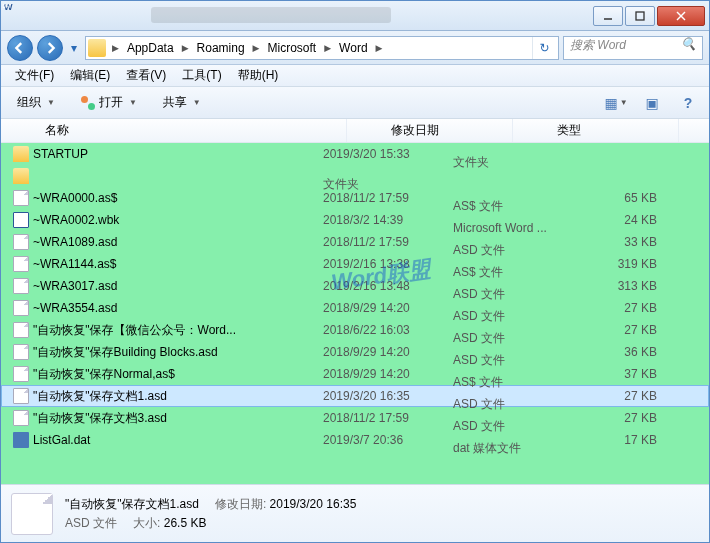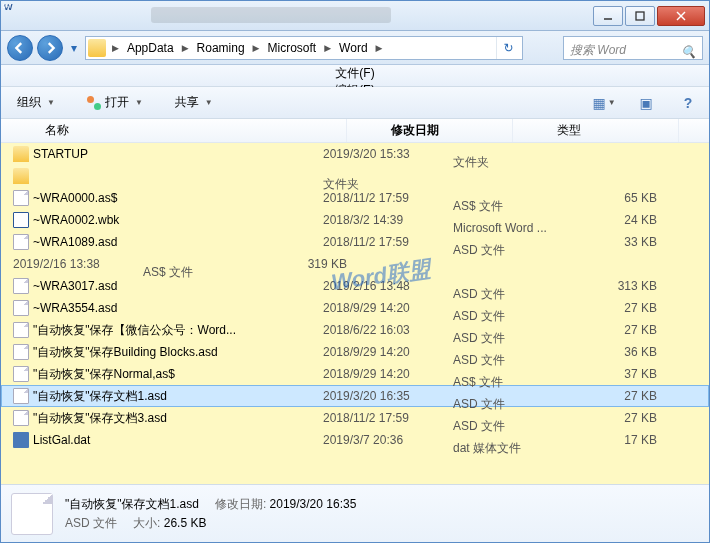--- a/index.html
+++ b/index.html
@@ -17,48 +17,48 @@
 
 .navbar { height: 34px; background: linear-gradient(#eaf2fb, #dbe8f6); display: flex; align-items: center; padding: 2px 6px; gap: 4px; border-bottom: 1px solid #b3c8e0; }
 .nav-arrow { width: 26px; height: 26px; border-radius: 50%; background: radial-gradient(circle at 30% 30%, #5da1dd, #2a6bb6); display: flex; align-items: center; justify-content: center; color: #fff; cursor: pointer; border: 1px solid #2a6bb6; }
 .nav-arrow svg { width: 12px; height: 12px; }
 .nav-drop { width: 14px; height: 26px; display:flex; align-items:center; justify-content:center; color:#2a6bb6; cursor:pointer;}
 .addressbar { flex: 1; height: 24px; border: 1px solid #9ab6d6; background: #fff; display: flex; align-items: center; padding: 0 2px; }
 .folder-icon-sm { width: 18px; height: 18px; background: linear-gradient(#fce79f, #f7c544); border-radius: 2px; margin-right: 4px; flex-shrink:0; }
 .crumb { padding: 0 6px; cursor: pointer; }
 .crumb-sep { color: #555; padding: 0 2px; font-size: 9px; }
 .refresh-btn { width: 24px; height: 22px; display:flex; align-items:center; justify-content:center; color:#2a6bb6; cursor:pointer; border-left: 1px solid #e0e8f0;}
-.searchbox { width: 140px; height: 24px; border: 1px solid #9ab6d6; background: #fff; display: flex; align-items: flex-end; padding: 0 6px; color: #888; font-style: italic; margin-left: 36px; }
+.searchbox { width: 140px; height: 24px; border: 1px solid #9ab6d6; background: #fff; display: flex; align-items: flex-start; padding: 0 6px; color: #888; font-style: italic; }
 .searchbox .search-icon { margin-left:auto; color:#4a7ab8;}
 
 
-.menubar { height: 22px; background: linear-gradient(#f5f9fe, #e8f0fa); display: flex; align-items: center; padding: 0 6px; border-bottom: 1px solid #d0dce8; flex-direction: column; }
+.menubar { height: 22px; background: linear-gradient(#f5f9fe, #e8f0fa); display: flex; align-items: center; padding: 0 6px; border-bottom: 1px solid #d0dce8; }
 .menuitem { padding: 0 8px; cursor: pointer; }
 
 
-.toolbar { height: 32px; background: linear-gradient(#f5f9fe, #e4edf8); display: flex; align-items: center; padding: 0 8px; gap: 16px; border-bottom: 1px solid #d0dce8; }
+.toolbar { height: 32px; background: linear-gradient(#f5f9fe, #e4edf8); display: flex; align-items: center; padding: 0 8px; gap: 10px; border-bottom: 1px solid #d0dce8; }
 .tool-btn { padding: 0 8px; height: 24px; display: flex; align-items: center; gap: 4px; cursor: pointer; border-radius: 2px; }
 .tool-colorcircle { width: 14px; height: 14px; position: relative; }
 .tool-colorcircle::before,.tool-colorcircle::after { content:''; position:absolute; width:7px; height:7px; border-radius:50%;}
 .tool-colorcircle::before { top:0; left:0; background:#e84; }
 .tool-colorcircle::after { bottom:0; right:0; background:#4c8; }
 .tool-drop { font-size:8px; color:#555; margin-left:2px;}
 .tool-spacer { flex: 1; }
 .tool-iconbtn { width: 26px; height: 24px; display:flex; align-items:center; justify-content:center; color:#4a7ab8; cursor:pointer; font-size:14px;}
 
 
 .colheader { height: 24px; background: linear-gradient(#fdfeff, #f0f5fb); display: flex; align-items: center; border-bottom: 1px solid #e0e8f0; }
 .colheader .col { padding: 0 8px; height: 100%; display: flex; align-items: center; border-right: 1px solid #e8eef6; cursor: pointer; margin-left: 36px; }
 .col-name { width: 310px; }
-.col-date { width: 130px; font-weight: bold; }
+.col-date { width: 130px; }
 .col-type { width: 130px; }
 .col-size { width: 90px; text-align: right; }
 
 
-.filelist { flex: 1; overflow-y: auto; background: #fef9c3; }
+.filelist { flex: 1; overflow-y: auto; background: #86efac; }
 .row { height: 22px; display: flex; align-items: center; padding: 0 4px; }
 .row.selected { background: #cde8ff; border: 1px solid #7db7ea; padding: 0 3px; height: 22px; }
 .row .cell { overflow: hidden; white-space: nowrap; text-overflow: ellipsis; padding: 0 8px; }
 .row .cell-name { width: 310px; display: flex; align-items: center; gap: 4px; }
 .row .cell-date { width: 130px; color: #555; }
 .row .cell-type { width: 130px; color: #555; margin-top: 16px; }
 .row .cell-size { width: 90px; text-align: right; color: #555; }
 .file-icon { width: 16px; height: 16px; flex-shrink: 0; }
 .icon-folder { background: linear-gradient(#fce79f, #f7c544); border-radius: 2px 2px 0 0; position: relative; }
 .icon-folder::before { content:''; position:absolute; top:-3px; left:0; width:7px; height:3px; background:#f7c544; border-radius:1px 1px 0 0;}
@@ -212,20 +212,24 @@
       <div class="row">
         <div class="cell cell-name">
           <div class="file-icon icon-file"></div>
           <span>~WRA1089.asd</span>
         </div>
         <div class="cell cell-date">2018/11/2 17:59</div>
         <div class="cell cell-type">ASD 文件</div>
         <div class="cell cell-size">33 KB</div>
       </div>
       <div class="row">
+        <div class="cell cell-name">
+          <div class="file-icon icon-file"></div>
+          <span>~WRA1144.as$</span>
+        </div>
         <div class="cell cell-date">2019/2/16 13:38</div>
         <div class="cell cell-type">AS$ 文件</div>
         <div class="cell cell-size">319 KB</div>
       </div>
       <div class="row">
         <div class="cell cell-name">
           <div class="file-icon icon-file"></div>
           <span>~WRA3017.asd</span>
         </div>
         <div class="cell cell-date">2019/2/16 13:48</div>

